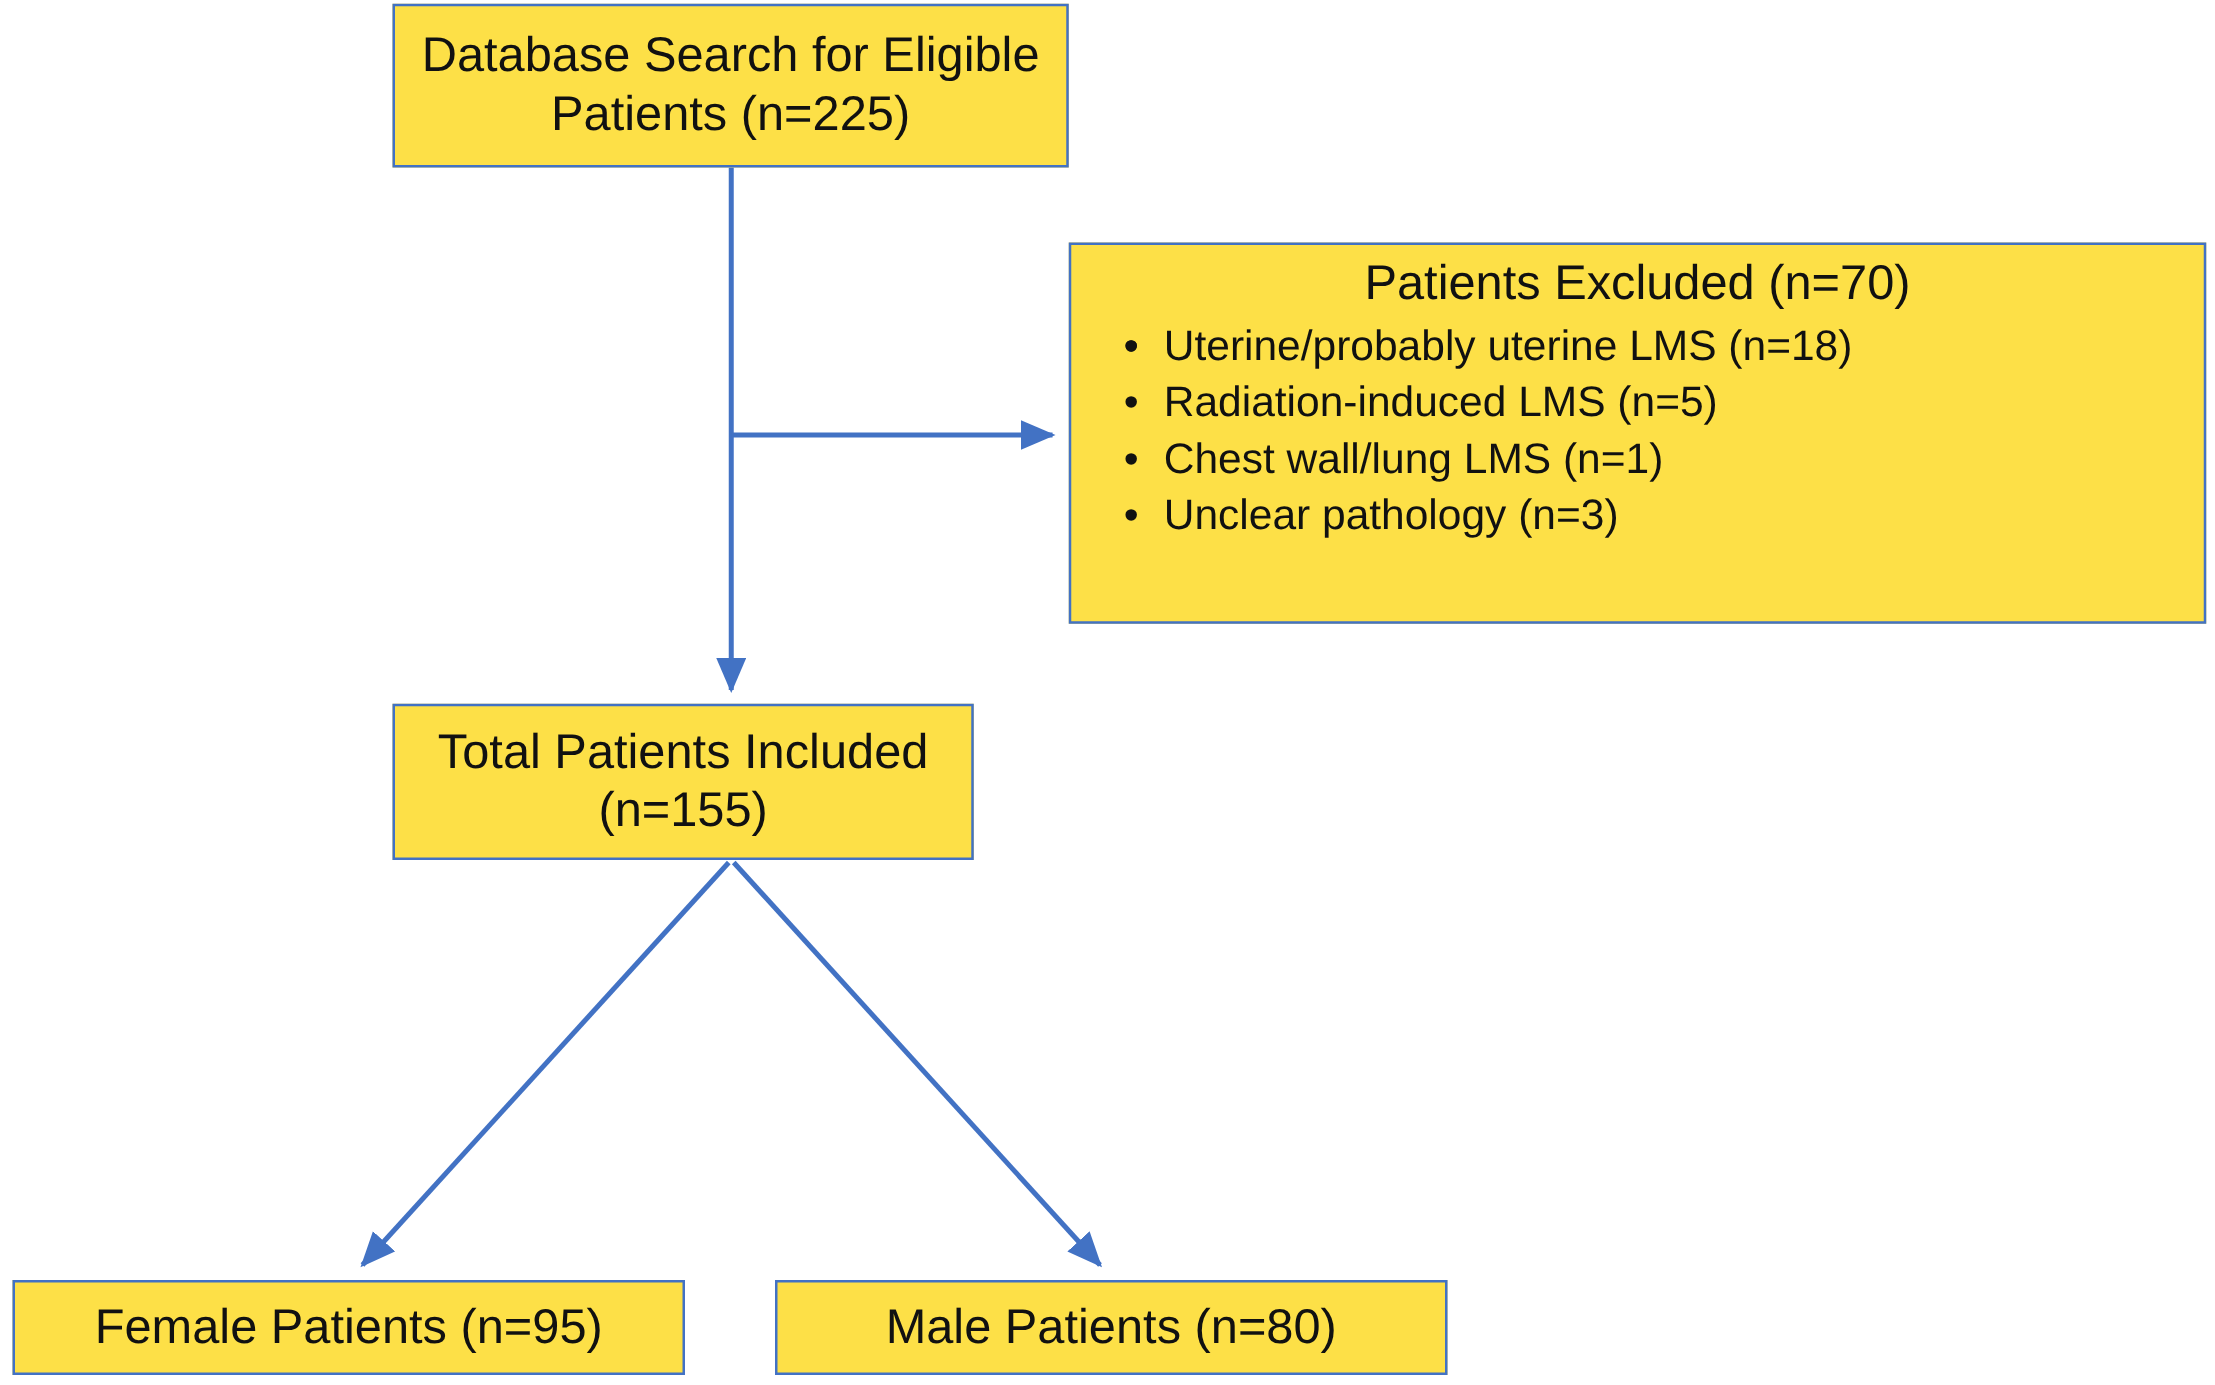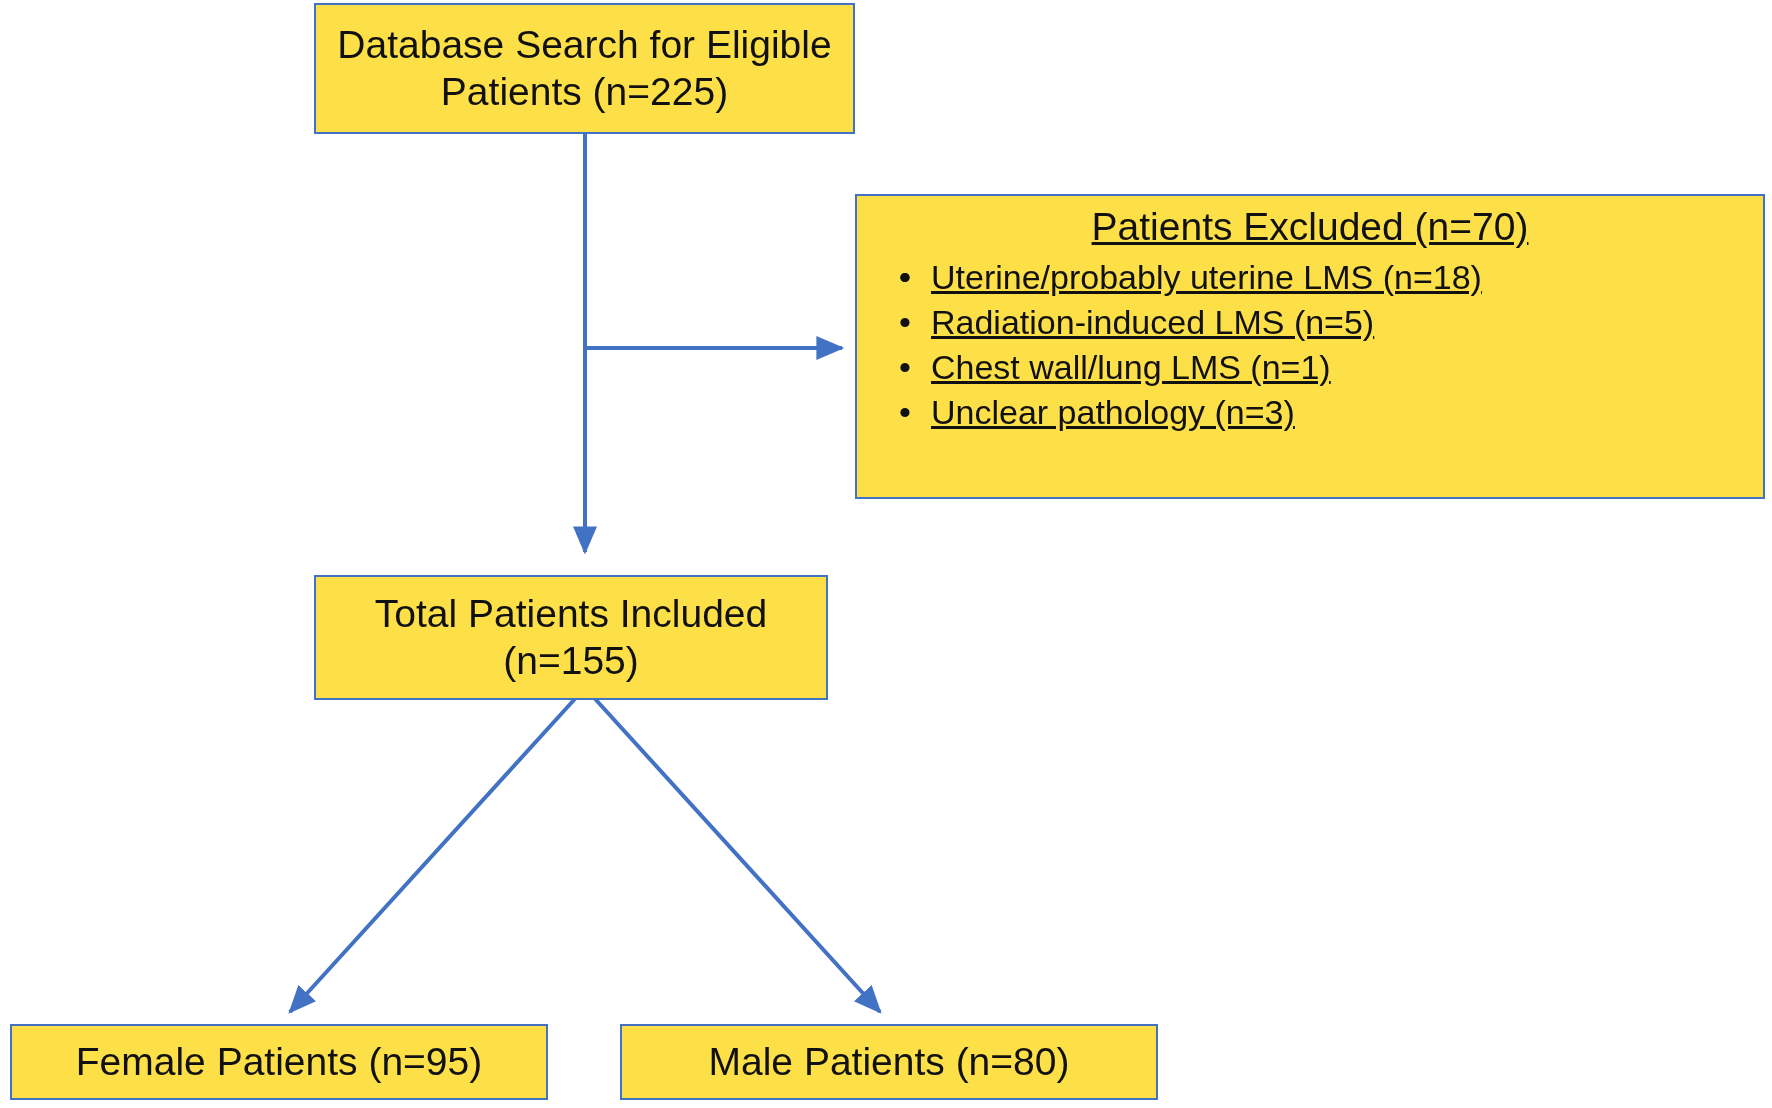--- a/index.html
+++ b/index.html
@@ -57,21 +57,20 @@
 
   
   #node-excluded {
     left: 855px;
     top: 194px;
     width: 910px;
     height: 305px;
     align-items: stretch;
     justify-content: flex-start;
     padding: 8px 0 0 0;
-    text-decoration: underline;
   }
   #node-excluded .excl-title {
     font-size: 39px;
     text-align: center;
     width: 100%;
     line-height: 1.2;
     color: #111111;
   }
   #node-excluded ul {
     list-style: none;
@@ -91,24 +90,23 @@
     left: 8px;
     top: 0;
     font-size: 34px;
     line-height: 1.33;
   }
 
   
   #node-total-included {
     left: 314px;
     top: 563px;
-    width: 514px;
+    width: 465px;
     height: 125px;
     font-size: 39px;
-    margin-top: 12px;
   }
 
   
   #node-female {
     left: 10px;
     top: 1024px;
     width: 538px;
     height: 76px;
     font-size: 39px;
   }

